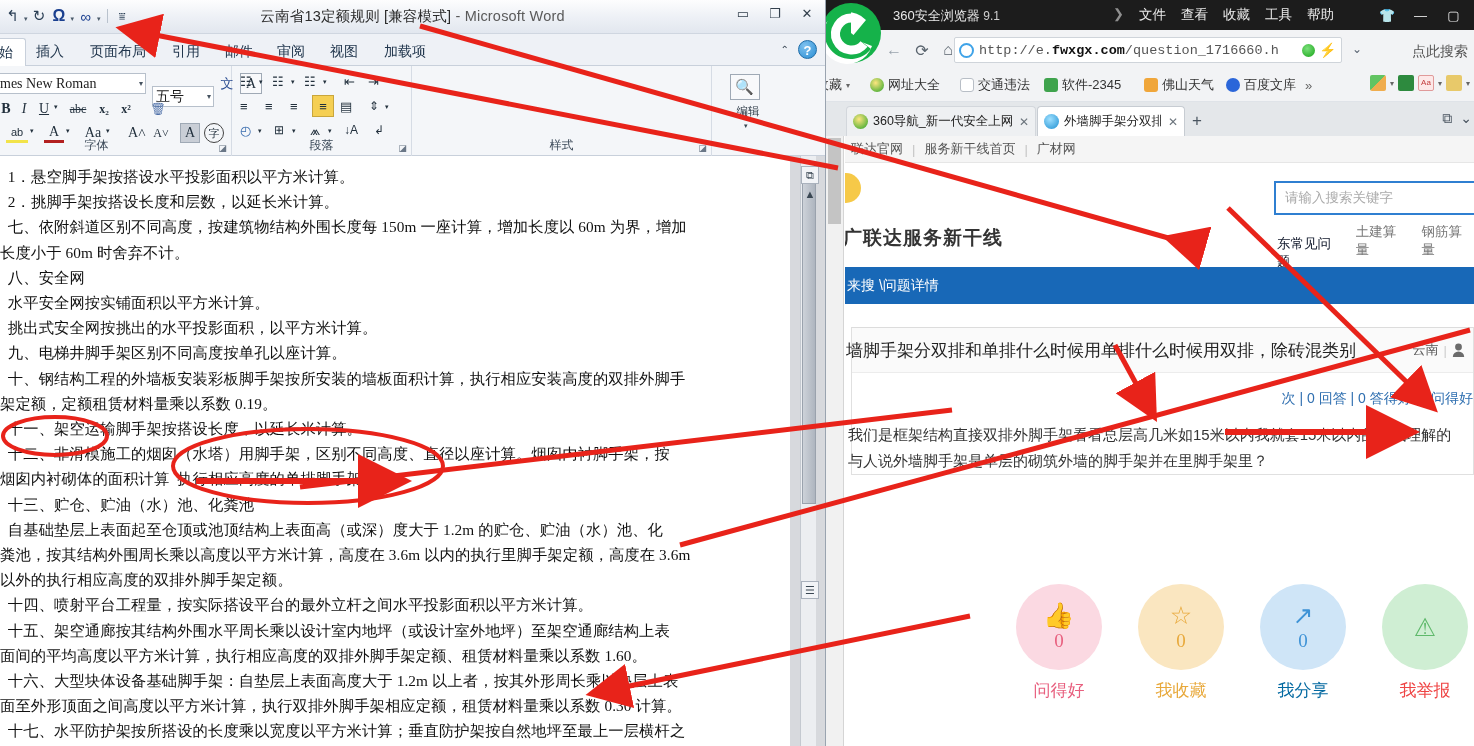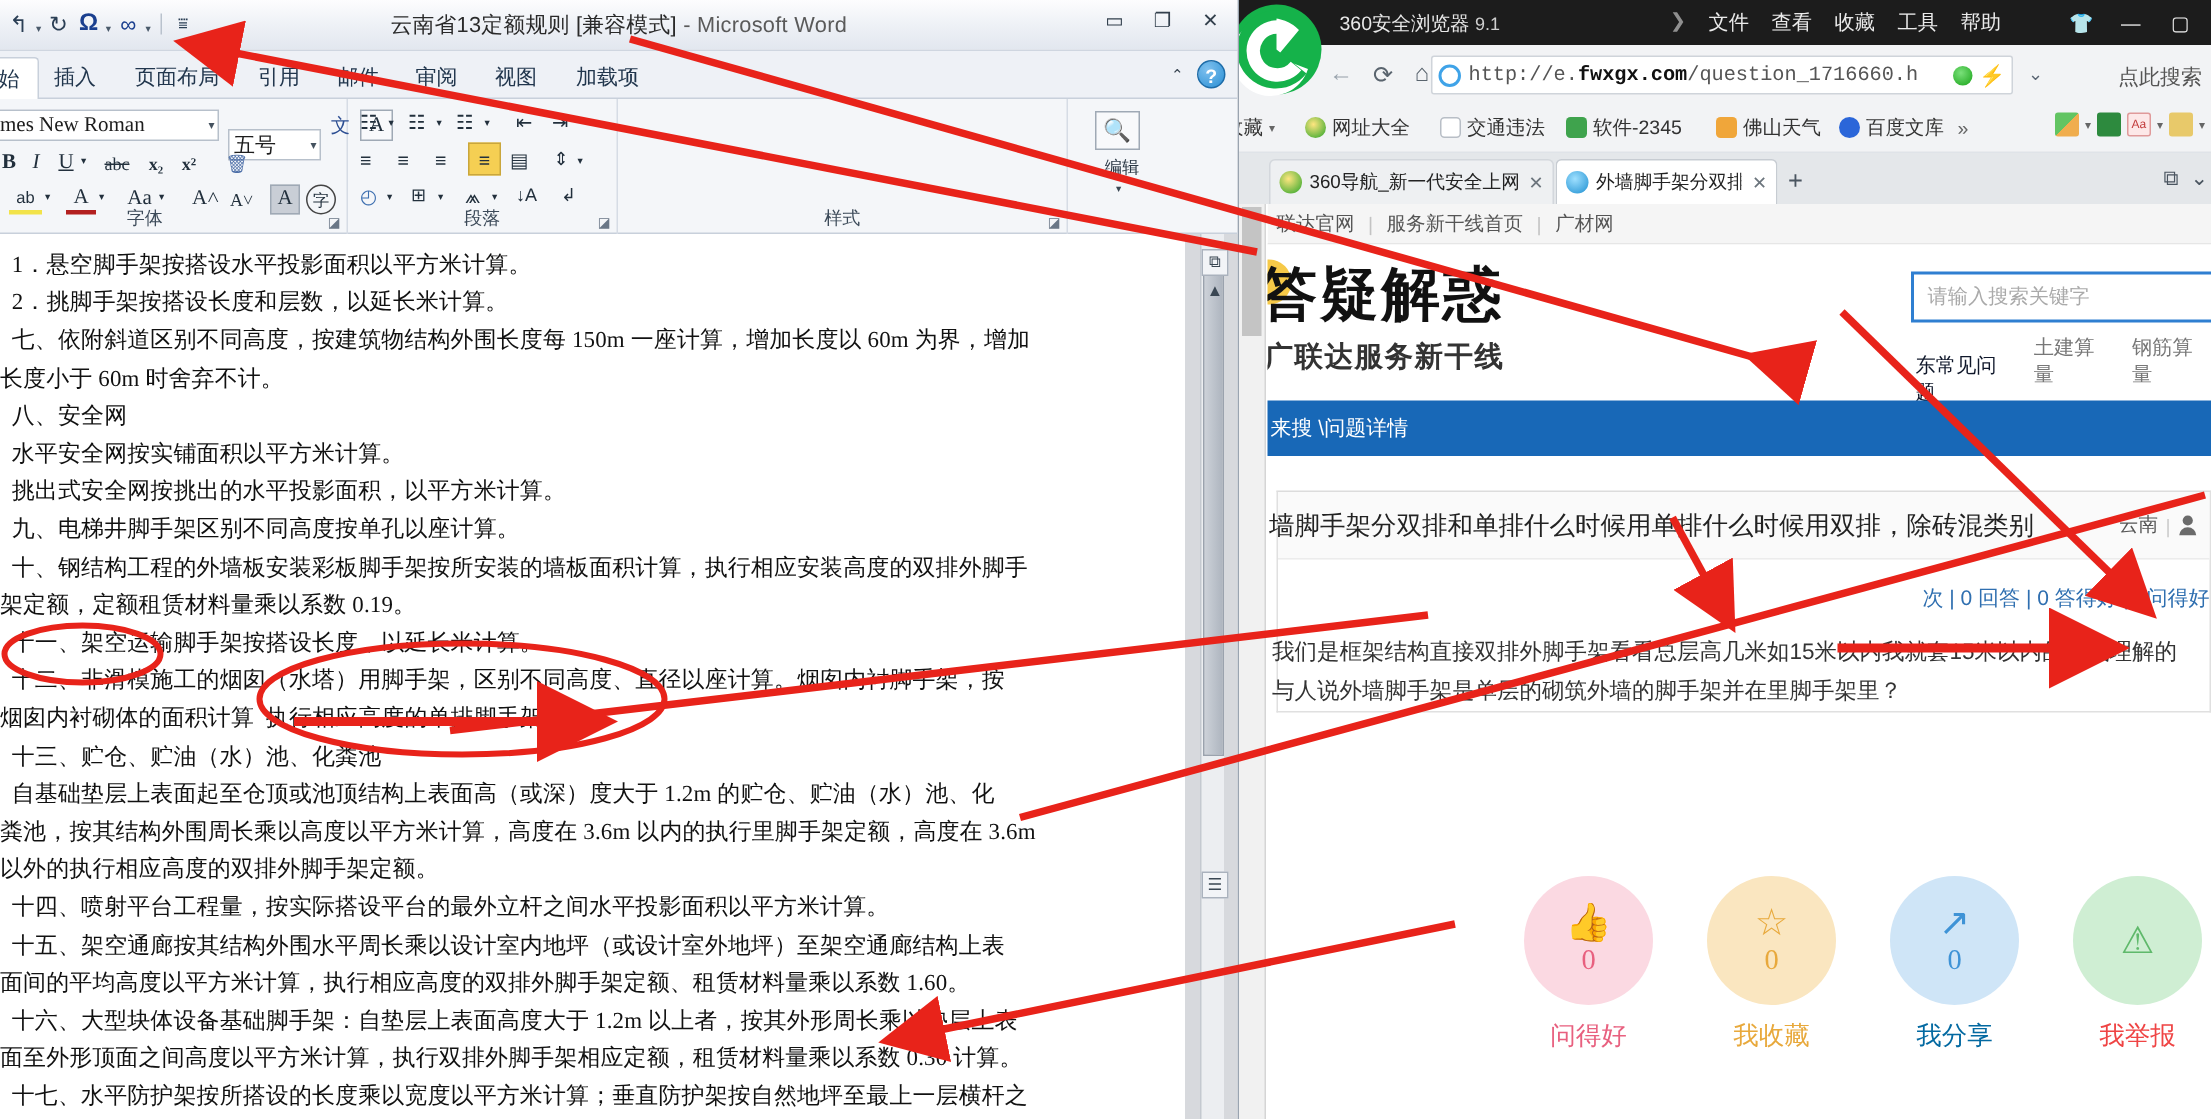--- a/index.html
+++ b/index.html
@@ -450,21 +450,20 @@
         <div class="pg-topbar">
           <span>联达官网</span>
           <span class="sep">|</span>
           <span>服务新干线首页</span>
           <span class="sep">|</span>
           <span>广材网</span>
         </div>
 
         <div class="pg-header">
           <div class="pg-blob"></div>
-          <div class="pg-bigtitle">答疑解惑</div>
           <div class="pg-subtitle">广联达服务新干线</div>
           <div class="pg-searchbox">
             <span>请输入搜索关键字</span>
           </div>
           <div class="pg-cats">
             <span class="hot">东常见问题</span>
             <span class="nm">土建算量</span>
             <span class="nm">钢筋算量</span>
           </div>
         </div>

